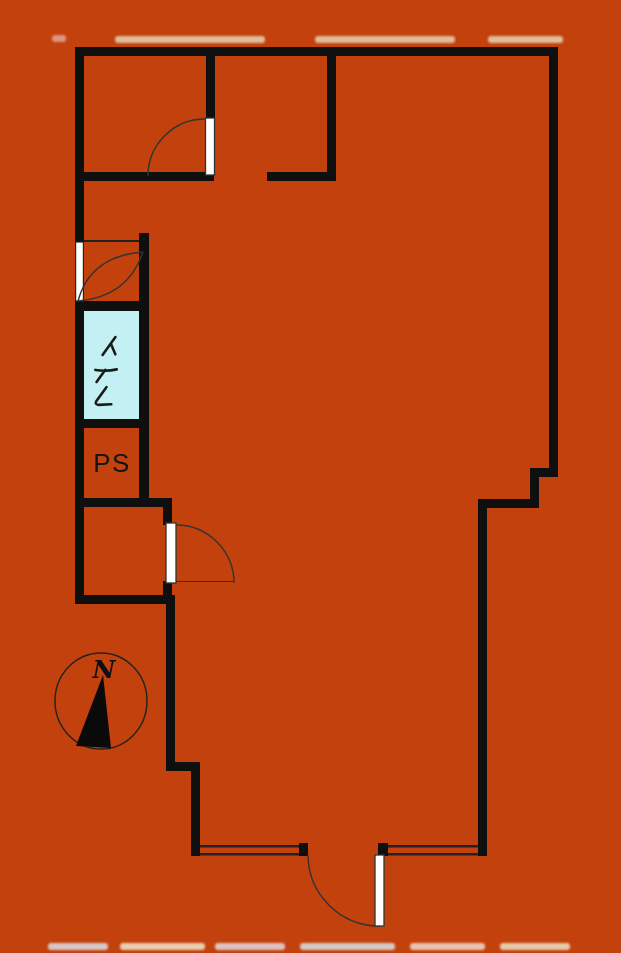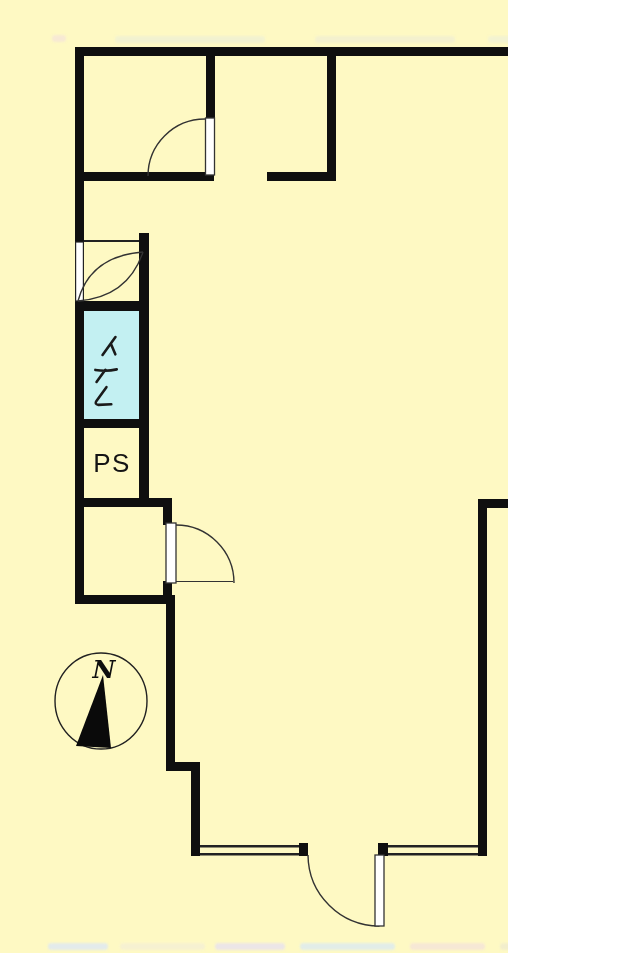--- a/index.html
+++ b/index.html
@@ -1,20 +1,20 @@
 <!DOCTYPE html>
 <html><head>
 <meta charset="utf-8">
 <title>Floor Plan</title>
 <style>
   html,body{margin:0;padding:0;background:#ffffff;}
   .canvas{
     position:relative;
-    width:508px;height:953px;
-    background:#fef9c3;
+    width:621px;height:953px;
+    background:#c2410c;
     overflow:hidden;
     font-family:"Liberation Sans", sans-serif;
   }
   .plan-svg{position:absolute;left:0;top:0;}
   .wall{fill:#0f0f0f;stroke:none;}
   .thinline{fill:#222222;}
   .leaf{fill:#ffffff;stroke:#333333;stroke-width:1.3;}
   .swing{fill:none;stroke:#333333;stroke-width:1.4;}
   .window{fill:#ffffff;stroke:#222222;stroke-width:1.2;}
   .toilet-fill{stroke:none;}

